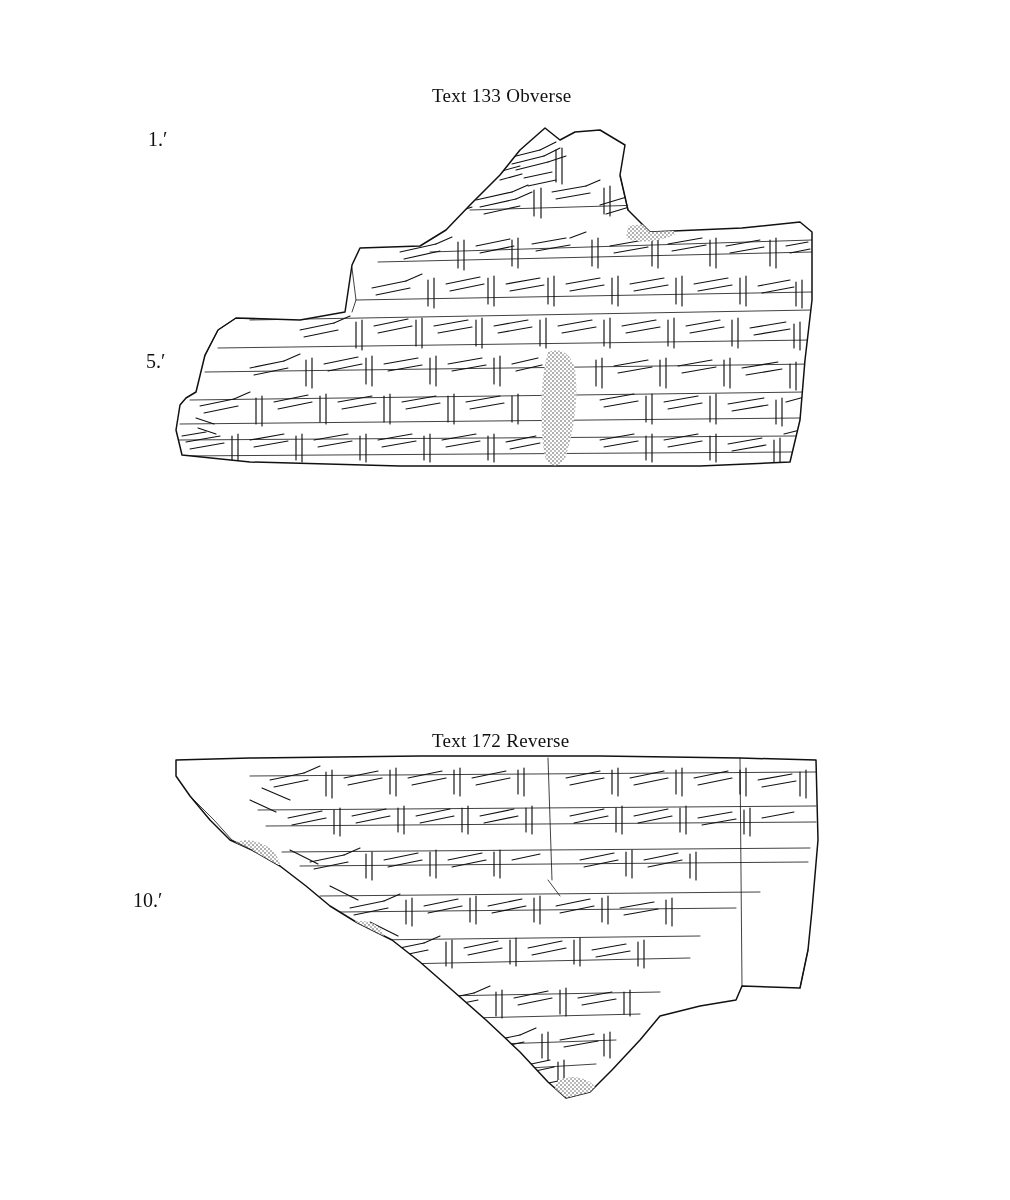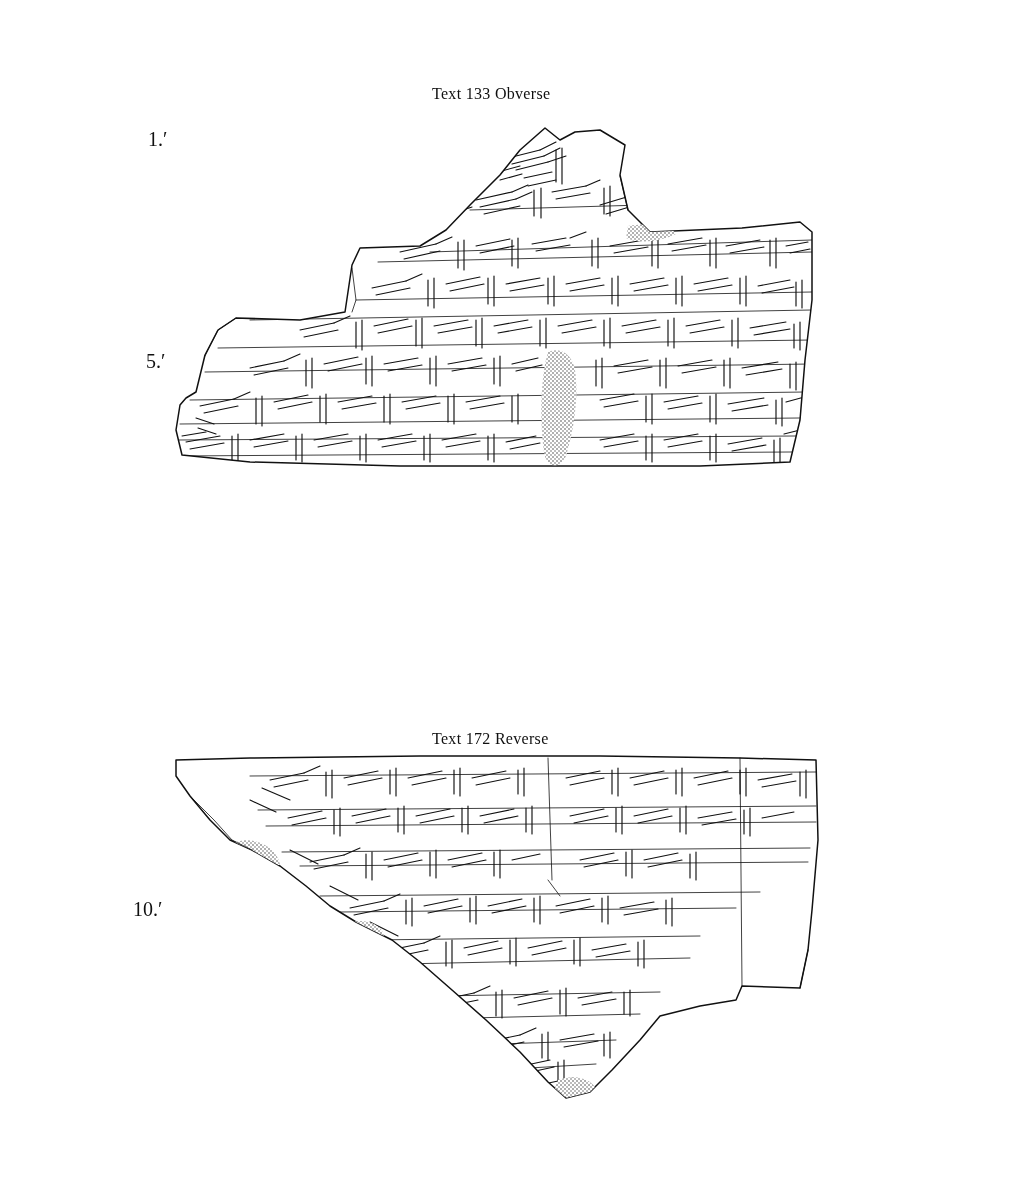--- a/index.html
+++ b/index.html
@@ -18,21 +18,21 @@
   .page {
     position: absolute;
     inset: 0;
   }
   .fig {
     position: absolute;
   }
   .fig-caption {
     position: absolute;
     font-family: "Liberation Serif", serif;
-    font-size: 16px;
+    font-size: 19px;
     letter-spacing: 0.3px;
     white-space: nowrap;
     color: #101010;
   }
   .line-label {
     position: absolute;
     font-family: "Liberation Serif", serif;
     font-size: 20px;
     white-space: nowrap;
     color: #101010;
@@ -237,21 +237,21 @@
           <path d="M205,356 L218,330 L236,318"></path>
         </g>
       </svg>
     </div>
   </div>
 
   <div class="fig" style="left:0;top:700px;width:1010px;height:430px;">
 
     <div class="fig-caption" style="left:432px; top:30px;">Text 172 Reverse</div>
 
-    <div class="line-label" style="left:133px; top:198px;">10.′</div>
+    <div class="line-label" style="left:133px; top:189px;">10.′</div>
 
     <div class="drawing" style="left:0; top:0;">
       <svg width="1010" height="430" viewBox="0 0 1010 430" xmlns="http://www.w3.org/2000/svg">
         <defs>
           <pattern id="stip2" width="4" height="4" patternUnits="userSpaceOnUse">
             <rect width="4" height="4" fill="#ffffff"></rect>
             <circle cx="1" cy="1" r="0.8" fill="#4a4a4a"></circle>
             <circle cx="3" cy="3" r="0.7" fill="#4a4a4a"></circle>
           </pattern>
           <clipPath id="revClip">

